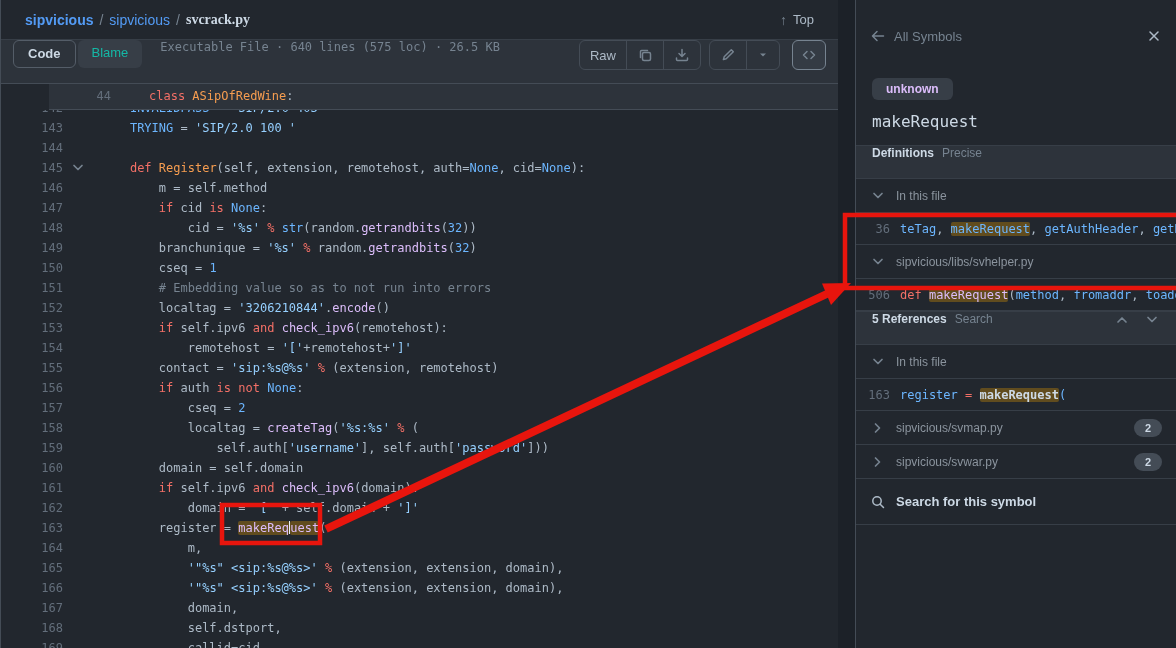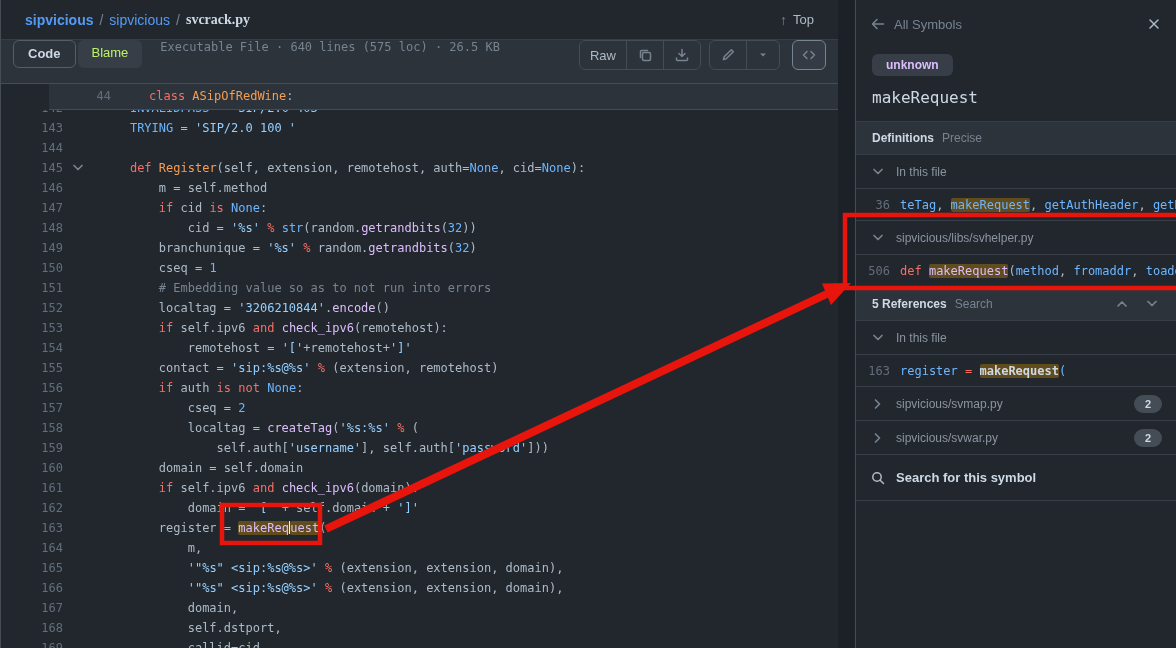--- a/index.html
+++ b/index.html
@@ -22,21 +22,21 @@
   .crumb-file{color:#cdd9e5;font-weight:600;font-family:Liberation Serif, serif;}
   .bc-spacer{flex:1;}
   .top-btn{display:flex;align-items:center;gap:6px;color:#adbac7;font-size:13px;cursor:pointer;padding:4px 8px;border-radius:6px;}
   .top-arrow{color:#768390;font-size:14px;}
 
   .toolbar{height:44px;flex:none;display:flex;align-items:flex-start;gap:8px;
     background:#2d333b;border-bottom:1px solid #444c56;box-sizing:border-box;padding:0 12px;}
   .seg-ctl{display:flex;align-items:center;}
   .seg-tab{height:28px;line-height:26px;padding:0 14px;font-size:13px;border-radius:6px;box-sizing:border-box;cursor:pointer;}
   .seg-tab.active{border:1px solid #545d68;color:#cdd9e5;font-weight:600;background:#2d333b;}
-  .seg-tab.inactive{background:#373e47;color:#bef264;margin-left:2px;}
+  .seg-tab.inactive{background:#373e47;color:#14b8a6;margin-left:2px;}
   .file-meta{color:#768390;font-size:12px;font-family:"DejaVu Sans Mono",monospace;margin-left:10px;}
   .tb-spacer{flex:1;}
   .btn-group{display:flex;align-items:stretch;height:28px;border:1px solid #444c56;border-radius:6px;overflow:hidden;background:#2d333b;}
   .gbtn{display:flex;align-items:center;justify-content:center;padding:0 10px;color:#adbac7;font-size:13px;cursor:pointer;box-sizing:border-box;}
   .gbtn + .gbtn{border-left:1px solid #444c56;}
   .gbtn svg{display:block;}
   .icon-stroke{stroke:#768390;stroke-width:1.5;fill:none;stroke-linecap:round;stroke-linejoin:round;}
   .symbols-btn{height:28px;width:32px;display:flex;align-items:center;justify-content:center;
     border:1px solid #768390;border-radius:6px;background:#343b44;cursor:pointer;margin-left:4px;}
 
@@ -58,29 +58,29 @@
   .seg.g{color:#768390;} .seg.b{color:#cdd9e5;font-weight:700;}
   .seg.hl{background:rgba(187,128,9,.42);border-radius:2px;}
   .caret-bar{display:inline-block;width:1.5px;height:13px;background:#e6edf3;vertical-align:-2px;}
 
   
   .gap-strip{flex:0 0 17px;width:17px;background:#1c2128;}
 
   
   .panel{flex:0 0 321px;width:321px;background:#22272e;border-left:1px solid #444c56;
     box-sizing:border-box;display:flex;flex-direction:column;overflow:hidden;}
-  .p-header{height:40px;flex:none;display:flex;align-items:center;padding:4px 14px;gap:8px;}
+  .p-header{height:40px;flex:none;display:flex;align-items:center;padding:16px 14px;gap:8px;}
   .back-link{display:flex;align-items:center;gap:8px;color:#768390;font-size:13px;cursor:pointer;}
   .p-spacer{flex:1;}
   .close-btn{color:#adbac7;cursor:pointer;display:flex;}
   .badge-row{padding:6px 16px 0;}
   .kind-badge{display:inline-block;background:#373e47;color:#dcbdfb;font-size:12px;font-weight:600;
     padding:4px 14px;border-radius:6px;}
   .p-symbol{font-family:"DejaVu Sans Mono",monospace;font-size:16px;color:#cdd9e5;padding:12px 16px 14px;}
-  .p-bar{height:34px;flex:none;display:flex;align-items:center;gap:8px;background:#2d333b;
+  .p-bar{height:34px;flex:none;display:flex;gap:8px;background:#2d333b;
     border-top:1px solid #373e47;border-bottom:1px solid #373e47;padding:0 16px;font-size:12px;box-sizing:border-box;}
   .p-bar .bar-title{color:#cdd9e5;font-weight:700;}
   .p-bar .bar-mode{color:#768390;}
   .bar-nav{display:flex;gap:14px;margin-left:auto;color:#768390;}
   .bar-nav .navbtn{cursor:pointer;display:flex;}
   .group-h{height:34px;display:flex;align-items:center;gap:10px;padding:0 14px;
     border-bottom:1px solid #373e47;font-size:12px;color:#768390;cursor:pointer;box-sizing:border-box;}
   .group-h .gpath{color:#8b949e;}
   .count-pill{margin-left:auto;background:#444c56;color:#cdd9e5;font-size:11px;font-weight:600;
     min-width:18px;height:18px;line-height:18px;text-align:center;border-radius:2em;padding:0 5px;}

